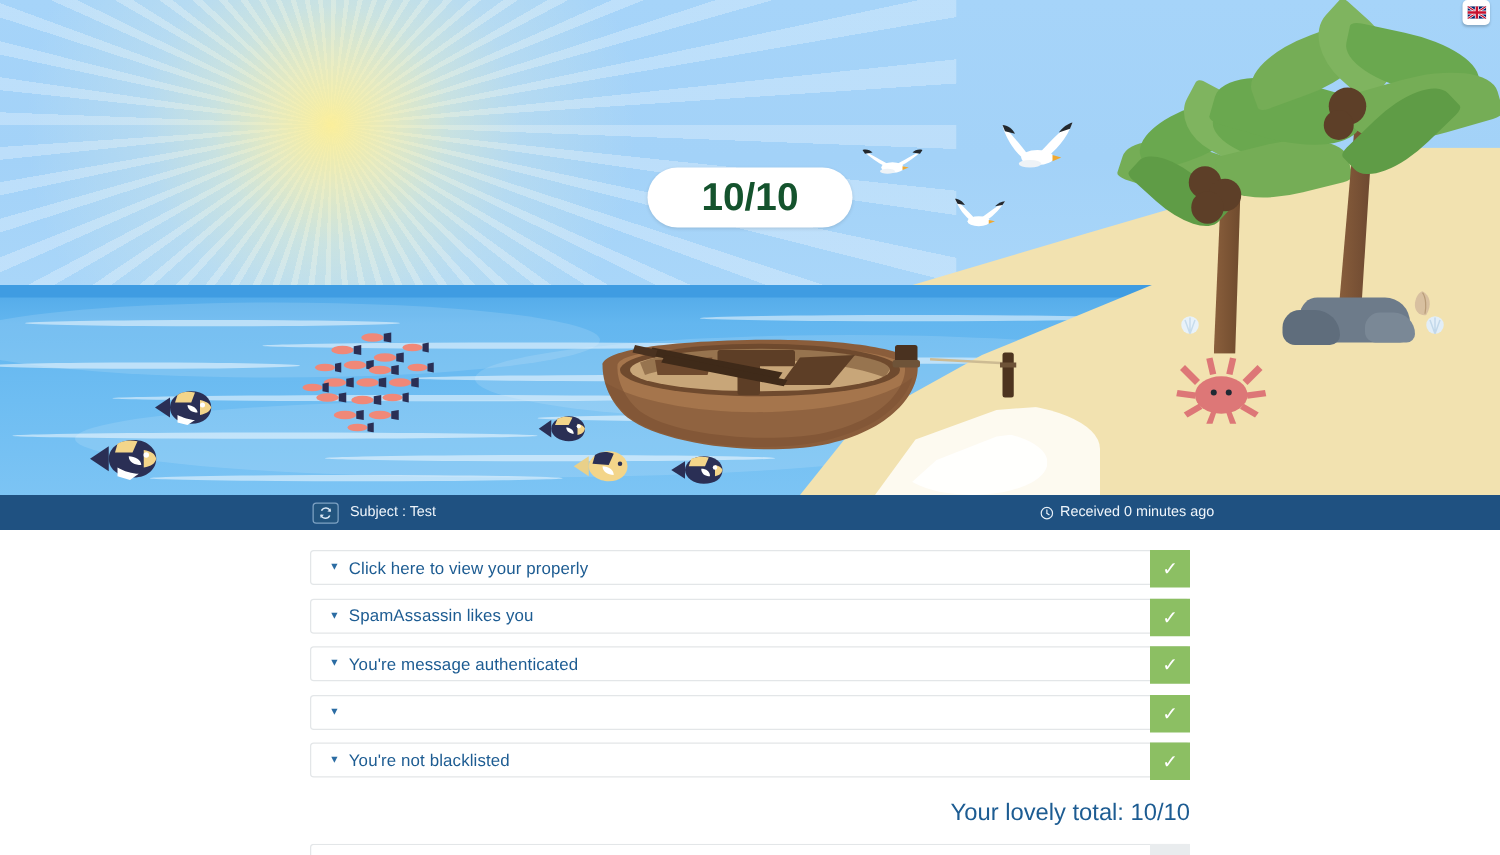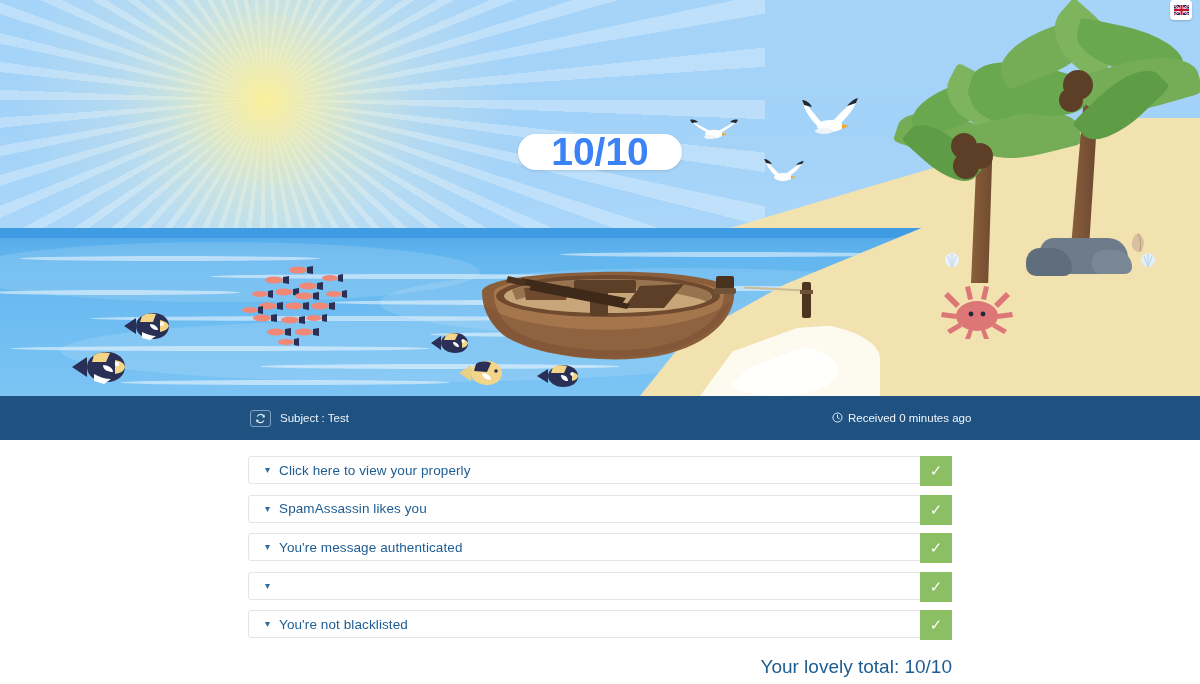--- a/index.html
+++ b/index.html
@@ -102,42 +102,42 @@
     text-shadow:0 1px 2px rgba(40,80,120,.45);
     letter-spacing:.2px;
   }
   .score-label {
     position:absolute; left:0; top:104px; width:1200px;
     text-align:center; font-size:16px; color:#f4f9fd;
     text-shadow:0 1px 2px rgba(40,80,120,.4);
   }
   .score-pill {
     position:absolute; left:518px; top:134px;
-    width:164px; height:36px; border-radius:26px;
+    width:164px; height:48px; border-radius:26px;
     background:#ffffff;
     display:flex; align-items:center; justify-content:center;
-    font-size:39px; font-weight:bold; color:#3b82f6;
+    font-size:31px; font-weight:bold; color:#14532d;
     box-shadow:0 1px 3px rgba(0,0,0,.12);
   }
 
   
   .statusbar {
     position:relative;
-    width:1200px; height:44px;
+    width:1200px; height:28px;
     background:#1f5181;
     display:flex; align-items:center;
     color:#eef4fa; font-size:11.5px;
   }
   .sb-left { position:absolute; left:250px; display:flex; align-items:center; gap:9px; }
   .refresh-btn {
     width:21px; height:17px; border:1px solid #7fa3c4; border-radius:3px;
     background:#23557f; display:flex; align-items:center; justify-content:center;
     cursor:pointer;
   }
-  .sb-right { position:absolute; left:832px; display:flex; gap:5px; }
+  .sb-right { position:absolute; left:832px; display:flex; align-items:center; gap:5px; }
 
   
   .results { width:1200px; padding-top:16px; background:#fff; }
   .panel { width:704px; margin:0 auto; }
   .row {
     position:relative;
     height:28px; margin-bottom:10.5px;
     background:#fff; border:1px solid #e3e6e8; border-radius:3px;
     display:flex; align-items:center;
   }

